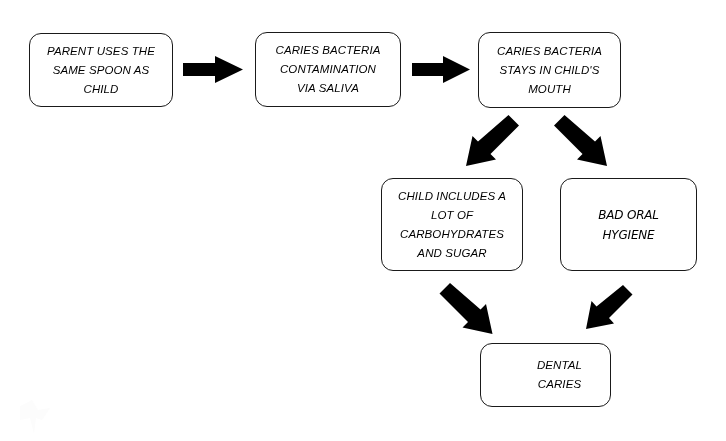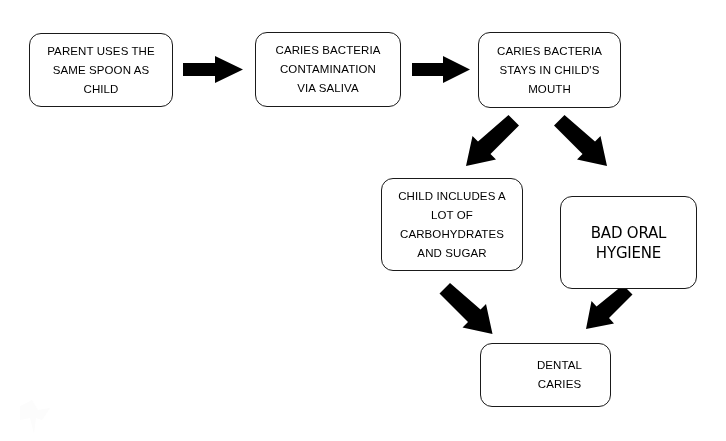--- a/index.html
+++ b/index.html
@@ -31,27 +31,28 @@
     text-align: center;
     color: #000000;
     letter-spacing: 0.1px;
   }
   .node .node-label {
     display: block;
     width: 100%;
     padding: 0 6px;
     box-sizing: border-box;
     white-space: pre-line;
+    font-style: italic;
   }
   
   #node-parent-spoon   { left: 29px;  top: 33px;  width: 144px; height: 74px;  font-size: 11.5px; line-height: 19px; }
   #node-contamination  { left: 255px; top: 32px;  width: 146px; height: 75px;  font-size: 11.5px; line-height: 19px; }
   #node-stays-mouth    { left: 478px; top: 32px;  width: 143px; height: 76px;  font-size: 11.5px; line-height: 19px; }
   #node-diet           { left: 381px; top: 178px; width: 142px; height: 93px;  font-size: 11.5px; line-height: 19px; }
-  #node-hygiene        { left: 560px; top: 196px; width: 137px; height: 93px;  font-size: 15px; line-height: 20px;
+  #node-hygiene        { left: 560px; top: 178px; width: 137px; height: 93px;  font-size: 12px; line-height: 20px;
                          font-family: "DejaVu Sans", sans-serif; letter-spacing: -0.2px; align-items: center; }
   #node-dental-caries  { left: 480px; top: 343px; width: 131px; height: 64px;  font-size: 11.5px; line-height: 19px; padding-left: 28px; }
 
   .arrow-layer {
     position: absolute;
     left: 0; top: 0;
     width: 726px;
     height: 441px;
     pointer-events: none;
   }

